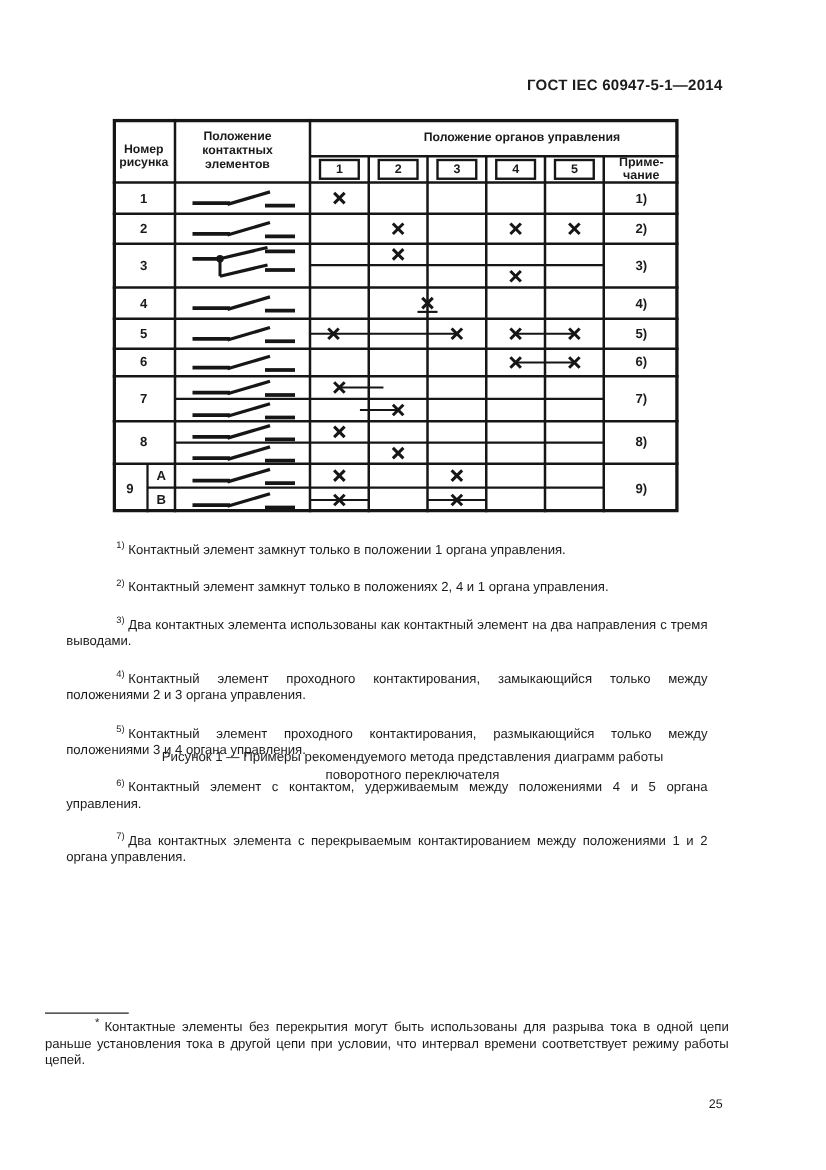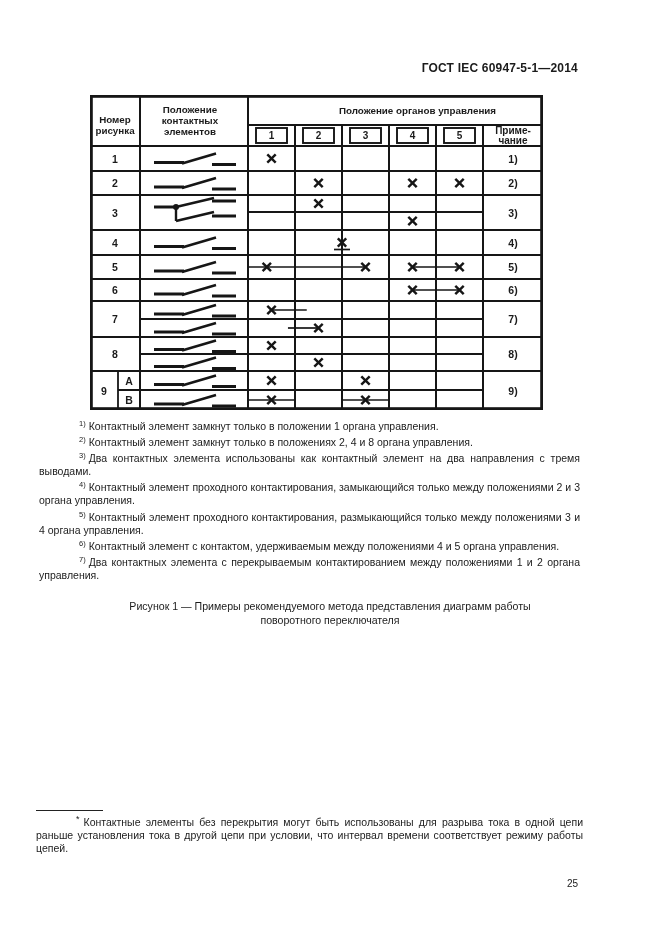--- a/index.html
+++ b/index.html
@@ -15,21 +15,21 @@
   .th-figure{left:0;top:0;width:50px;height:59px;}
   .th-contacts{left:50px;top:0;width:100px;height:51px;}
   .th-controls{left:158px;top:0;width:339px;height:30px;}
   .th-note{left:393px;top:30px;width:60px;height:21px;font-size:10px;line-height:9.8px;}
   .cell-label{position:absolute;display:flex;align-items:center;justify-content:center;
       font-weight:bold;font-size:10.5px;}
   .pos-num{position:absolute;display:flex;align-items:center;justify-content:center;
       font-weight:bold;font-size:10px;}
   .footnotes{position:absolute;left:36px;top:417px;width:547px;font-size:10.5px;
       line-height:13.1px;text-align:justify;}
-  .fn{text-indent:40px;margin:3px;}
+  .fn{text-indent:40px;margin:17px;}
   .fn sup{font-size:7.5px;line-height:0;}
   .fn .fn-text{margin-left:3px;}
   .caption{position:absolute;left:10px;top:599px;width:640px;text-align:center;
       font-size:10.6px;line-height:14px;}
   .bottom-rule{position:absolute;left:36px;top:810px;width:67px;height:0;
       border-top:1.6px solid #222;}
   .bottom-note{position:absolute;left:36px;top:816px;width:547px;font-size:10.5px;
       line-height:13.2px;text-align:justify;text-indent:40px;}
   .bottom-note sup{font-size:9px;line-height:0;}
   .bottom-note .fn-text{margin-left:4px;}
@@ -193,21 +193,21 @@
       <div class="cell-label" style="left: 0px; top: 242px; width: 50px; height: 34px;">8</div>
       <div class="cell-label" style="left: 393px; top: 242px; width: 60px; height: 34px;">8)</div>
       <div class="cell-label" style="left: 0px; top: 276px; width: 28px; height: 39px;">9</div>
       <div class="cell-label" style="left: 393px; top: 276px; width: 60px; height: 39px;">9)</div>
       <div class="cell-label" style="left: 28px; top: 276px; width: 22px; height: 19px;">A</div>
       <div class="cell-label" style="left: 28px; top: 295px; width: 22px; height: 20px;">B</div>
     </div>
 
   <div class="footnotes" id="footnotes">
       <div class="fn"><sup>1)</sup><span class="fn-text">Контактный элемент замкнут только в положении 1 органа управления.</span></div>
-      <div class="fn"><sup>2)</sup><span class="fn-text">Контактный элемент замкнут только в положениях 2, 4 и 8 органа управления.</span></div>
+      <div class="fn"><sup>2)</sup><span class="fn-text">Контактный элемент замкнут только в положениях 2, 4 и 1 органа управления.</span></div>
       <div class="fn"><sup>3)</sup><span class="fn-text">Два контактных элемента использованы как контактный элемент на два направления с тремя выводами.</span></div>
       <div class="fn"><sup>4)</sup><span class="fn-text">Контактный элемент проходного контактирования, замыкающийся только между положениями 2 и 3 органа управления.</span></div>
       <div class="fn"><sup>5)</sup><span class="fn-text">Контактный элемент проходного контактирования, размыкающийся только между положениями 3 и 4 органа управления.</span></div>
       <div class="fn"><sup>6)</sup><span class="fn-text">Контактный элемент с контактом, удерживаемым между положениями 4 и 5 органа управления.</span></div>
       <div class="fn"><sup>7)</sup><span class="fn-text">Два контактных элемента с перекрываемым контактированием между положениями 1 и 2 органа управления.</span></div>
     </div>
 
   <div class="caption">
     <div>Рисунок 1 — Примеры рекомендуемого метода представления диаграмм работы</div>
     <div>поворотного переключателя</div>

